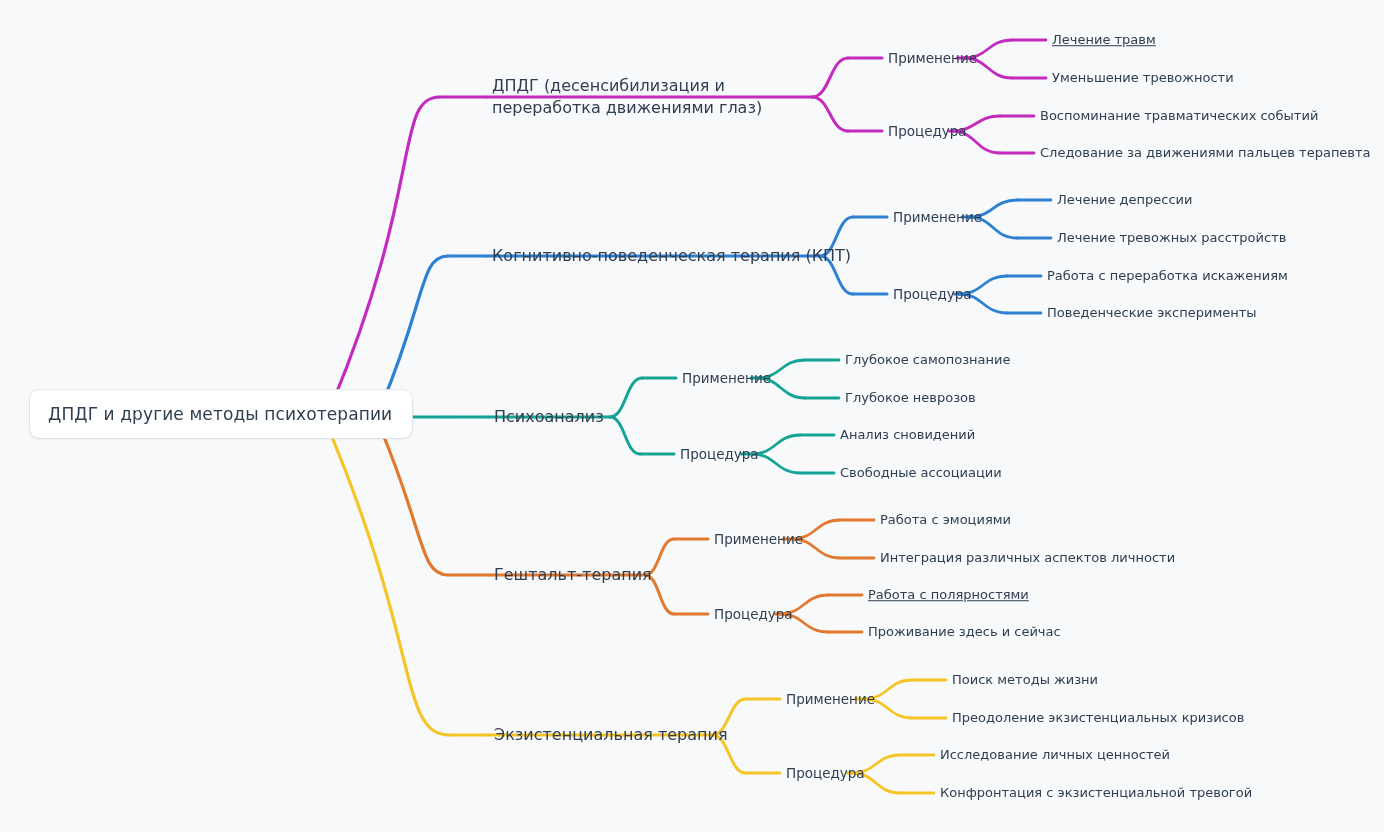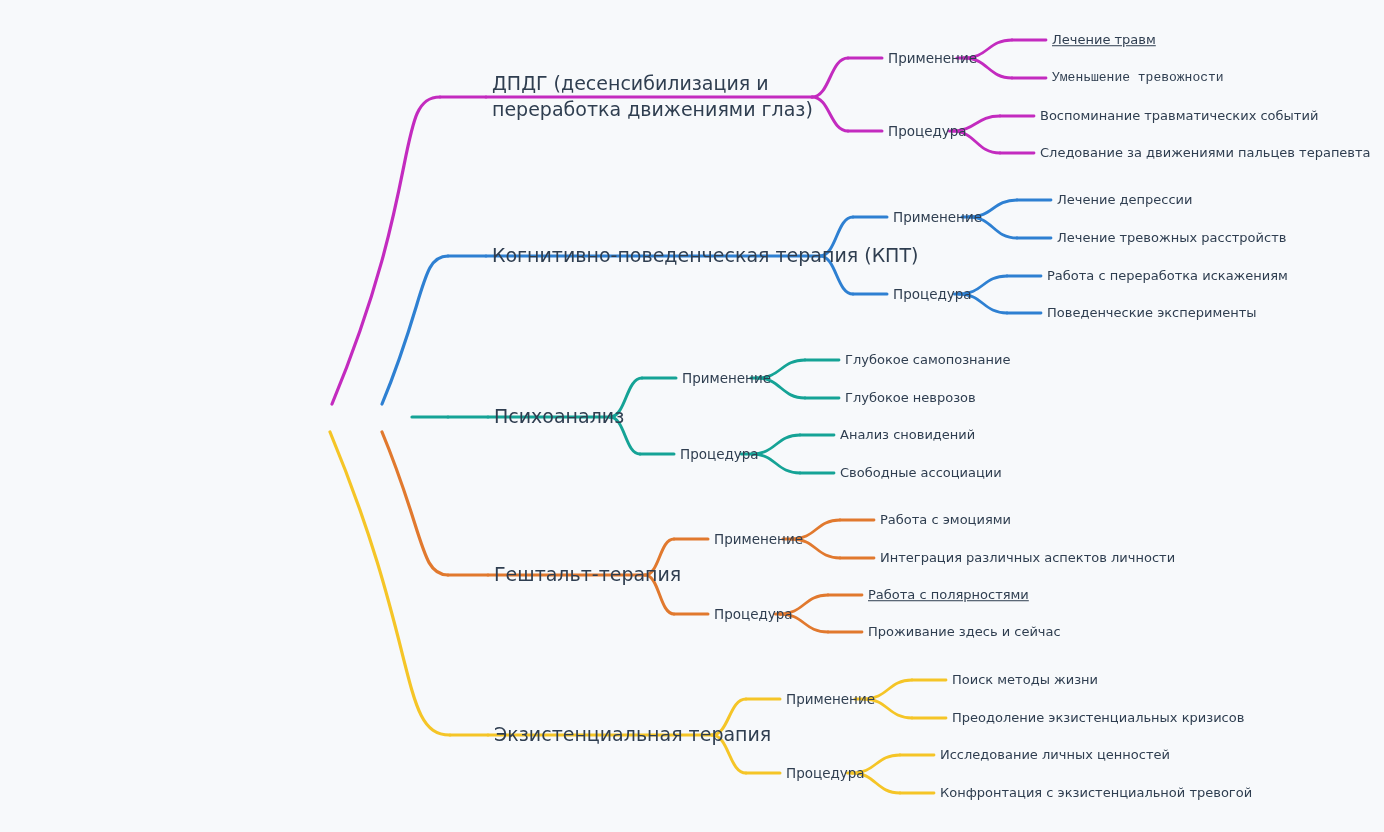--- a/index.html
+++ b/index.html
@@ -43,21 +43,21 @@
     align-items: center;
     padding: 0 18px;
     box-sizing: border-box;
   }
   .root-card .root-text {
     font-size: 17px;
     color: #2f3e50;
     letter-spacing: .1px;
     white-space: nowrap;
   }
-  .lvl1 { font-size: 19px; }
+  .lvl1 { font-size: 16px; }
   .lvl2 { font-size: 13.5px; }
   .lvl3 { font-size: 13px; }
   .wrap2 { white-space: normal; width: 330px; }
 </style>
 </head>
 <body>
 
 <div id="mindmap-root">
   <svg class="edges" id="edge-layer" viewBox="0 0 1384 832" xmlns="http://www.w3.org/2000/svg">
       <path d="M 332 404 C 424.1 182.96, 394.64 97, 440 97" fill="none" stroke="#c32bbf" stroke-width="3.2" stroke-linecap="round"></path>
@@ -140,26 +140,29 @@
       <path d="M 912 718 L 946 718" fill="none" stroke="#f5c527" stroke-width="2.8" stroke-linecap="round"></path>
       <path d="M 712 735 C 729 735, 729 773, 746 773" fill="none" stroke="#f5c527" stroke-width="3" stroke-linecap="round"></path>
       <path d="M 746 773 L 780 773" fill="none" stroke="#f5c527" stroke-width="3" stroke-linecap="round"></path>
       <path d="M 847.4325 773 L 852 773" fill="none" stroke="#f5c527" stroke-width="3" stroke-linecap="round"></path>
       <path d="M 852 773 C 876 773, 876 755, 900 755" fill="none" stroke="#f5c527" stroke-width="2.8" stroke-linecap="round"></path>
       <path d="M 900 755 L 934 755" fill="none" stroke="#f5c527" stroke-width="2.8" stroke-linecap="round"></path>
       <path d="M 852 773 C 876 773, 876 793, 900 793" fill="none" stroke="#f5c527" stroke-width="2.8" stroke-linecap="round"></path>
       <path d="M 900 793 L 934 793" fill="none" stroke="#f5c527" stroke-width="2.8" stroke-linecap="round"></path>
     </svg>
 
+  <div class="root-card" id="root-card" style="left: 30px; top: 390px; width: 382px; height: 48px;">
+    <span class="root-text">ДПДГ и другие методы психотерапии</span>
+  </div>
 
   <div id="label-layer">
       <div class="node-label lvl1 wrap2" style="left: 492px; top: 97px; transform: translateY(-50%);">ДПДГ (десенсибилизация и переработка движениями глаз)</div>
       <div class="node-label lvl2" style="left: 888px; top: 58px; transform: translateY(-50%);">Применение</div>
       <div class="node-label lvl3" style="left: 1052px; top: 40px; transform: translateY(-50%); text-decoration: underline;">Лечение травм</div>
-      <div class="node-label lvl3" style="left: 1052px; top: 78px; transform: translateY(-50%); font-family: Liberation Mono, monospace;">Уменьшение тревожности</div>
+      <div class="node-label lvl3" style="left: 1052px; top: 78px; transform: translateY(-50%);">Уменьшение тревожности</div>
       <div class="node-label lvl2" style="left: 888px; top: 131px; transform: translateY(-50%);">Процедура</div>
       <div class="node-label lvl3" style="left: 1040px; top: 116px; transform: translateY(-50%);">Воспоминание травматических событий</div>
       <div class="node-label lvl3" style="left: 1040px; top: 153px; transform: translateY(-50%);">Следование за движениями пальцев терапевта</div>
       <div class="node-label lvl1" style="left: 492px; top: 256px; transform: translateY(-50%);">Когнитивно-поведенческая терапия (КПТ)</div>
       <div class="node-label lvl2" style="left: 893px; top: 217px; transform: translateY(-50%);">Применение</div>
       <div class="node-label lvl3" style="left: 1057px; top: 200px; transform: translateY(-50%);">Лечение депрессии</div>
       <div class="node-label lvl3" style="left: 1057px; top: 238px; transform: translateY(-50%);">Лечение тревожных расстройств</div>
       <div class="node-label lvl2" style="left: 893px; top: 294px; transform: translateY(-50%);">Процедура</div>
       <div class="node-label lvl3" style="left: 1047px; top: 276px; transform: translateY(-50%);">Работа с переработка искажениям</div>
       <div class="node-label lvl3" style="left: 1047px; top: 313px; transform: translateY(-50%);">Поведенческие эксперименты</div>

